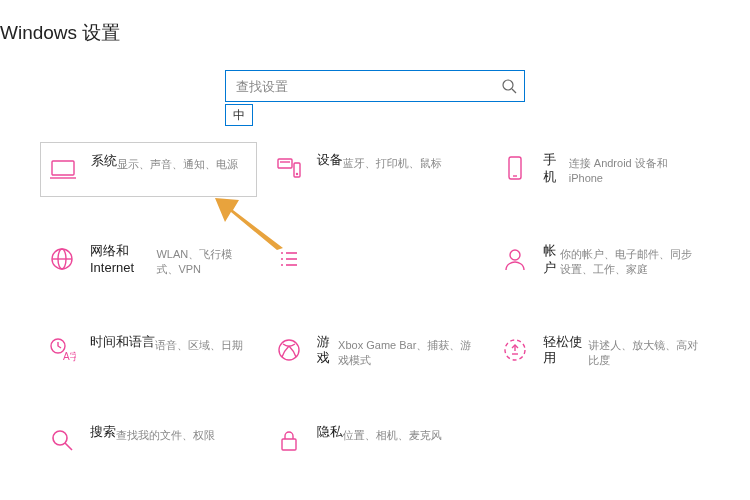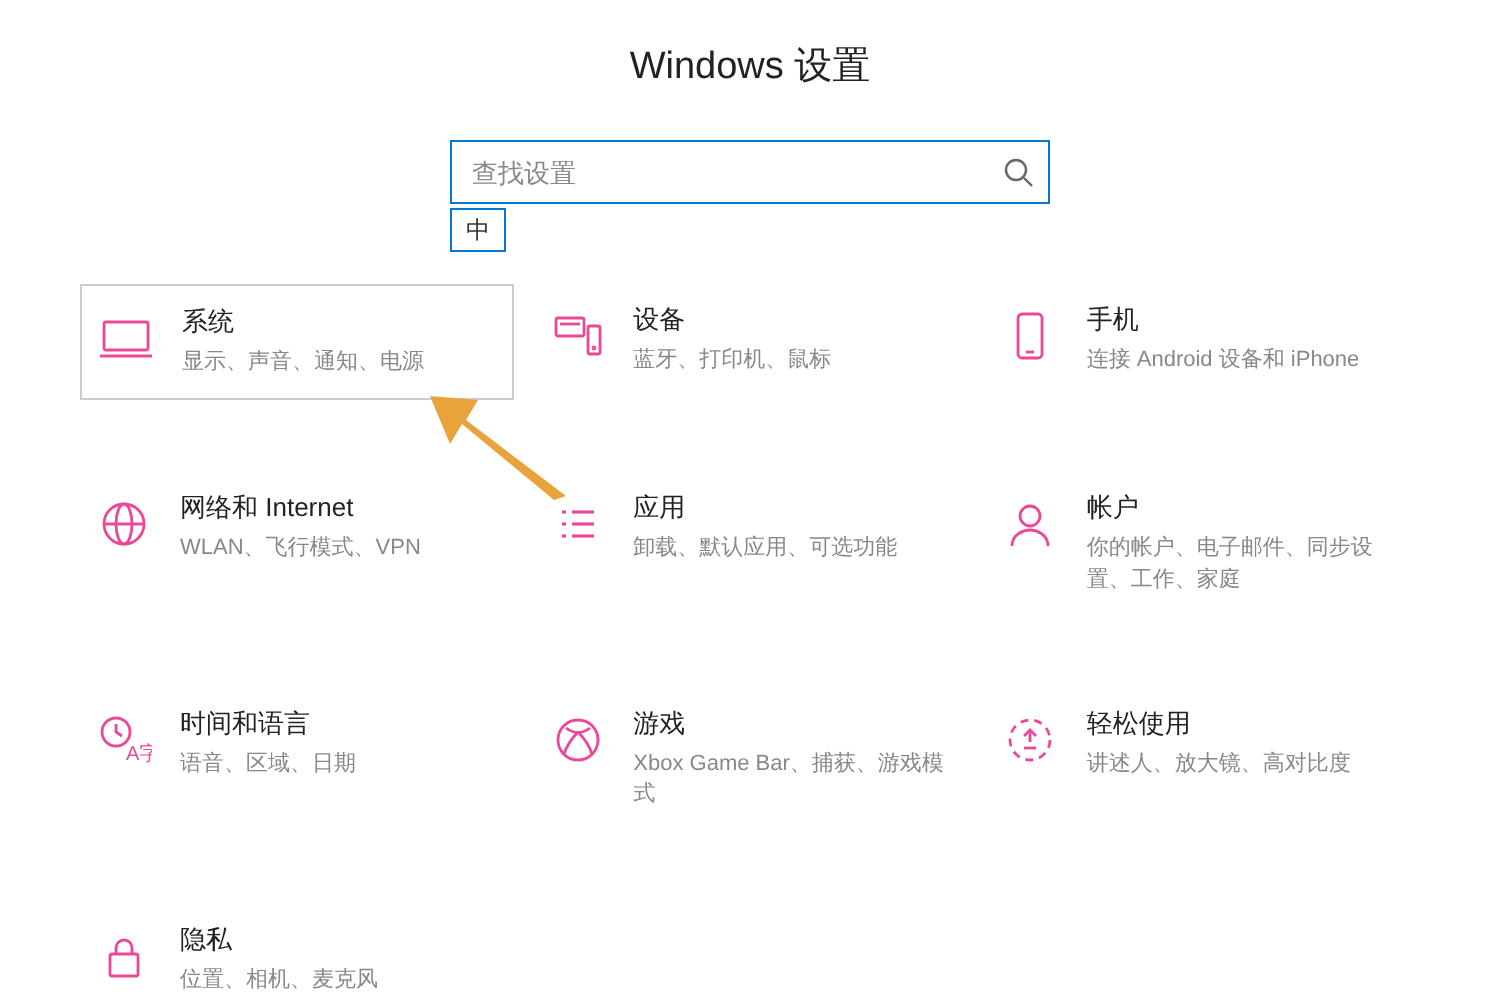--- a/index.html
+++ b/index.html
@@ -1,27 +1,27 @@
 <!DOCTYPE html>
 <html><head>
 <meta charset="utf-8">
 <style>
 * { box-sizing: border-box; margin: 0; padding: 0; }
 body { font-family: "Segoe UI", "Microsoft YaHei", sans-serif; background: #fff; width: 750px; height: 500px; overflow: hidden; }
-.page-title { text-align: center; font-size: 19px; font-weight: 400; color: #222; margin-top: 20px; }
+.page-title { font-size: 19px; font-weight: 400; color: #222; margin-top: 20px; }
 .search-wrap { position: relative; width: 300px; margin: 24px auto 0; }
 .search-input { width: 100%; height: 32px; border: 1px solid #0078d4; padding: 0 42px 0 10px; font-size: 13px; color: #be185d; outline: none; }
 .search-input::placeholder { color: #888; }
 .search-icon { position: absolute; right: 8px; top: 8px; width: 16px; height: 16px; color: #666; }
 .ime-badge { position: absolute; left: 0; top: 34px; width: 28px; height: 22px; border: 1px solid #0078d4; background: #fff; display: flex; align-items: center; justify-content: center; font-size: 12px; color: #333; }
 .grid { display: grid; grid-template-columns: repeat(3, 1fr); column-gap: 10px; row-gap: 36px; padding: 40px 40px 0 40px; }
 .tile { display: flex; align-items: flex-start; padding: 10px 8px; cursor: pointer; position: relative; }
 .tile.highlighted { border: 1px solid #ccc; background: #fff; }
 .tile-icon { width: 28px; height: 28px; flex-shrink: 0; color: #ec4899; margin-right: 14px; margin-top: 2px; }
-.tile-text { display: flex; flex-direction: column; min-width: 0; }
+.tile-text { display: flex; flex-direction: row; min-width: 0; }
 .tile-title { font-size: 13px; color: #222; line-height: 1.3; }
 .tile-desc { font-size: 11px; color: #888; line-height: 1.4; margin-top: 4px; }
 .arrow { position: absolute; left: 215px; top: 190px; width: 70px; height: 60px; pointer-events: none; z-index: 5; }
 svg { display: block; }
 </style>
 </head>
 <body>
 
 <h1 class="page-title">Windows 设置</h1>
 
@@ -98,24 +98,20 @@
     <span class="tile-icon">
       <svg viewBox="0 0 28 28" fill="none" stroke="currentColor" stroke-width="1.6">
           <line x1="6" y1="8" x2="8" y2="8"></line>
           <line x1="11" y1="8" x2="22" y2="8"></line>
           <line x1="6" y1="14" x2="8" y2="14"></line>
           <line x1="11" y1="14" x2="22" y2="14"></line>
           <line x1="6" y1="20" x2="8" y2="20"></line>
           <line x1="11" y1="20" x2="22" y2="20"></line>
         </svg>
     </span>
-    <div class="tile-text">
-      <span class="tile-title">应用</span>
-      <span class="tile-desc">卸载、默认应用、可选功能</span>
-    </div>
   </div>
 
   <div class="tile">
     <span class="tile-icon">
       <svg viewBox="0 0 28 28" fill="none" stroke="currentColor" stroke-width="1.4">
           <circle cx="14" cy="10" r="5"></circle>
           <path d="M5 25 c0 -6 6 -8 9 -8 s9 2 9 8"></path>
         </svg>
     </span>
     <div class="tile-text">
@@ -161,20 +157,32 @@
           <path d="M11 12 l3 -3 l3 3"></path>
           <path d="M11 18 h6"></path>
         </svg>
     </span>
     <div class="tile-text">
       <span class="tile-title">轻松使用</span>
       <span class="tile-desc">讲述人、放大镜、高对比度</span>
     </div>
   </div>
 
+  <div class="tile">
+    <span class="tile-icon">
+      <svg viewBox="0 0 28 28" fill="none" stroke="currentColor" stroke-width="1.6">
+          <circle cx="12" cy="12" r="7"></circle>
+          <line x1="17" y1="17" x2="24" y2="24"></line>
+        </svg>
+    </span>
+    <div class="tile-text">
+      <span class="tile-title">搜索</span>
+      <span class="tile-desc">查找我的文件、权限</span>
+    </div>
+  </div>
 
   <div class="tile">
     <span class="tile-icon">
       <svg viewBox="0 0 28 28" fill="none" stroke="currentColor" stroke-width="1.4">
           <rect x="7" y="13" width="14" height="11" rx="1"></rect>
           <path d="M10 13 v-3 a4 4 0 0 1 8 0 v3"></path>
         </svg>
     </span>
     <div class="tile-text">
       <span class="tile-title">隐私</span>

